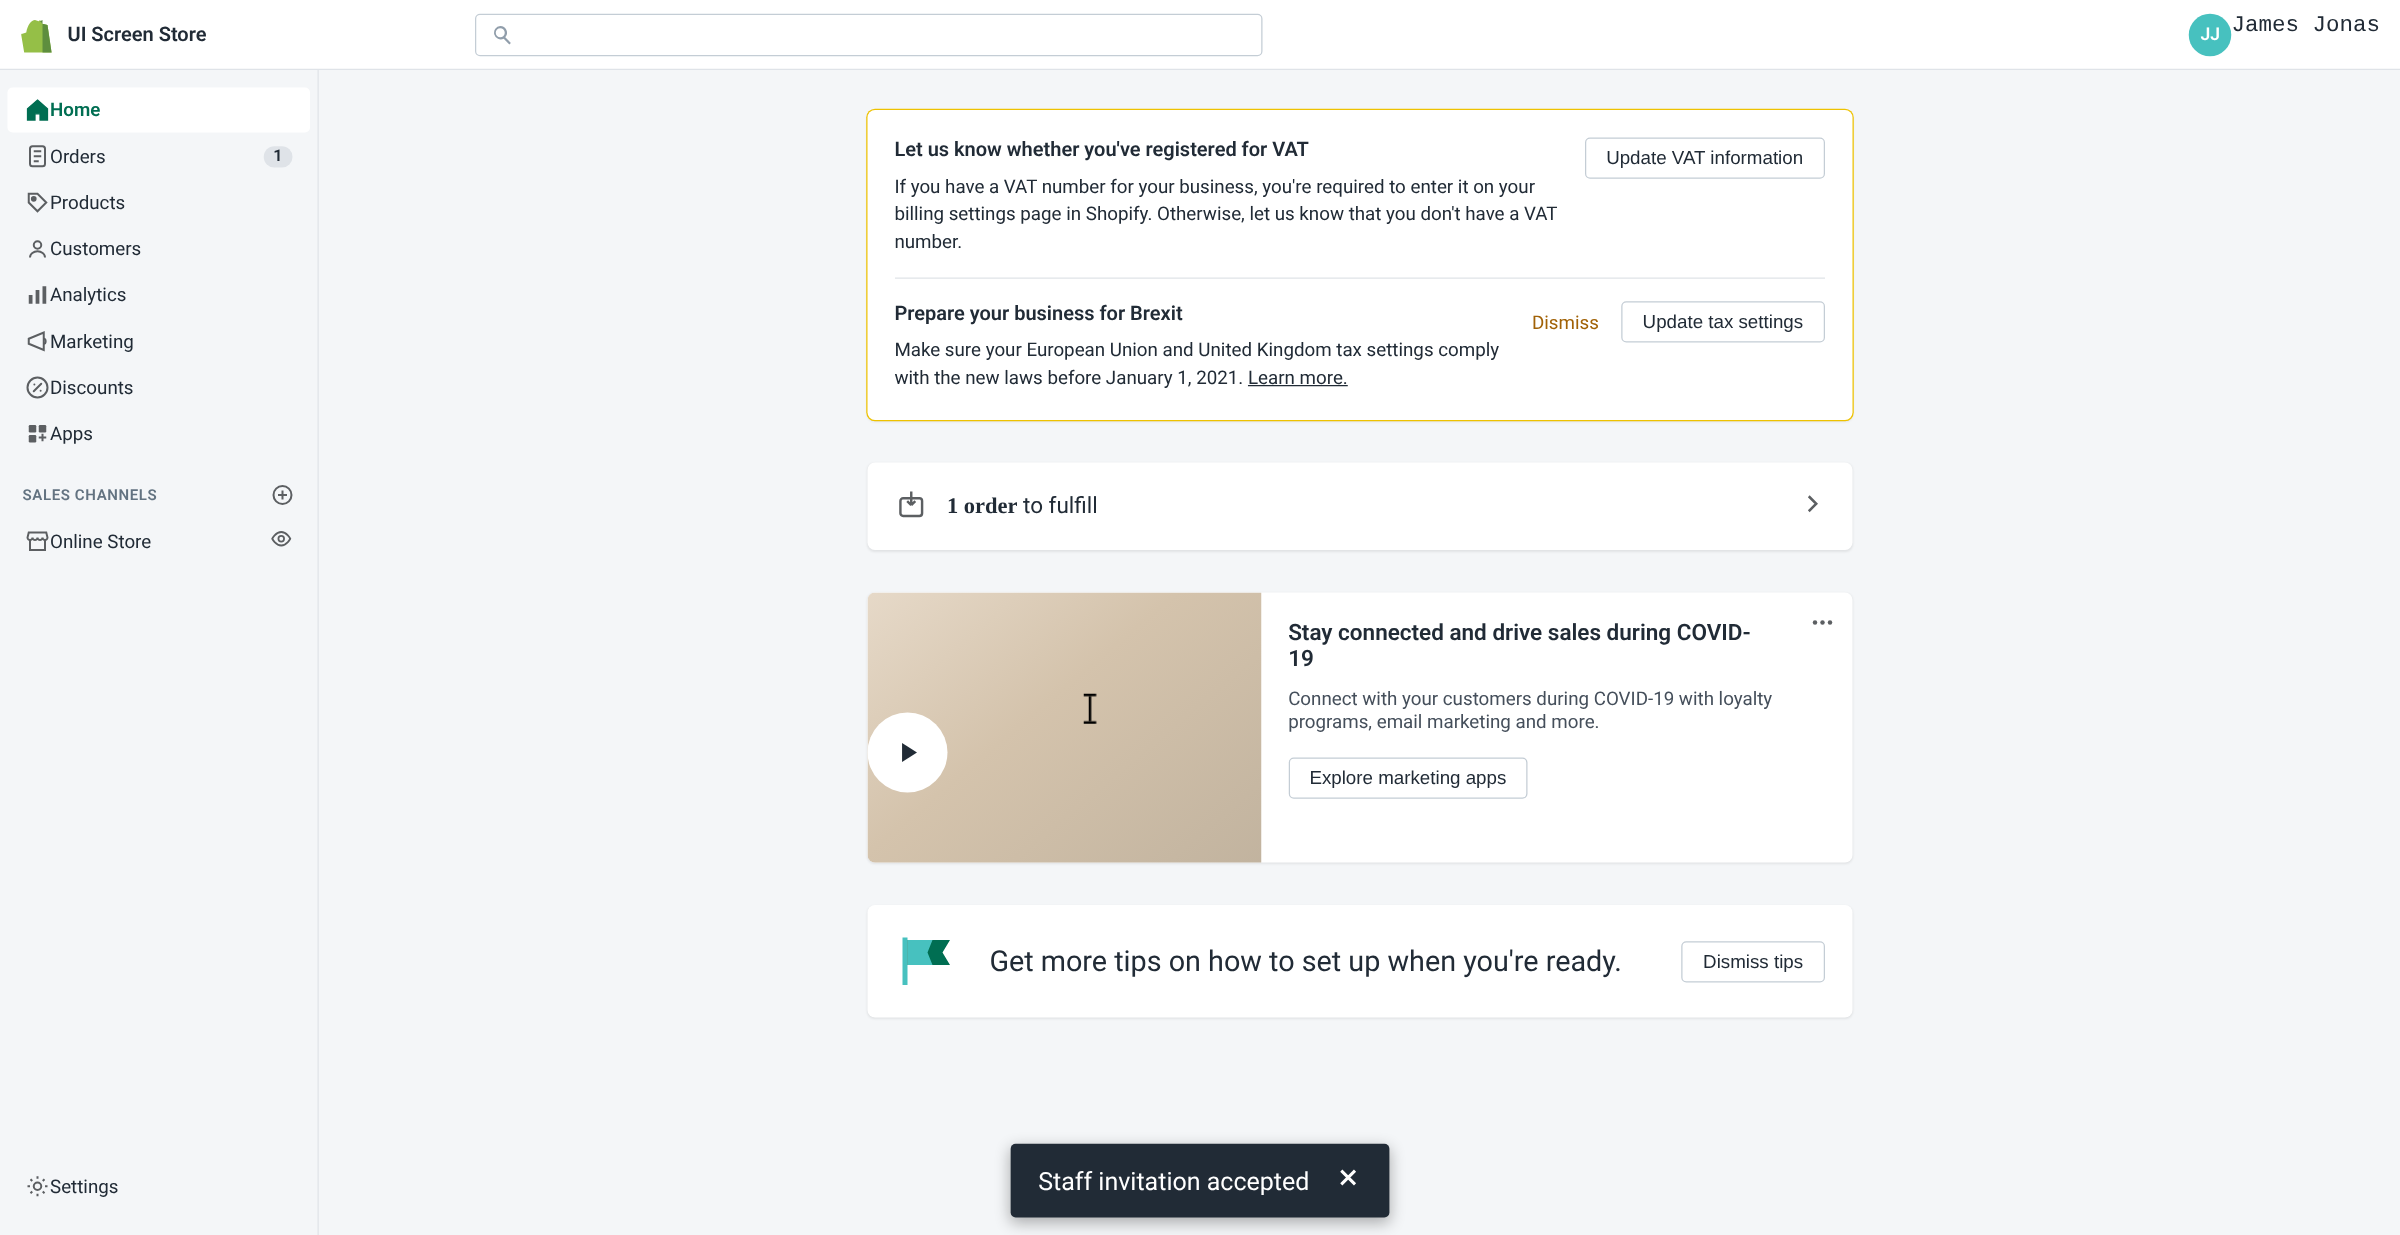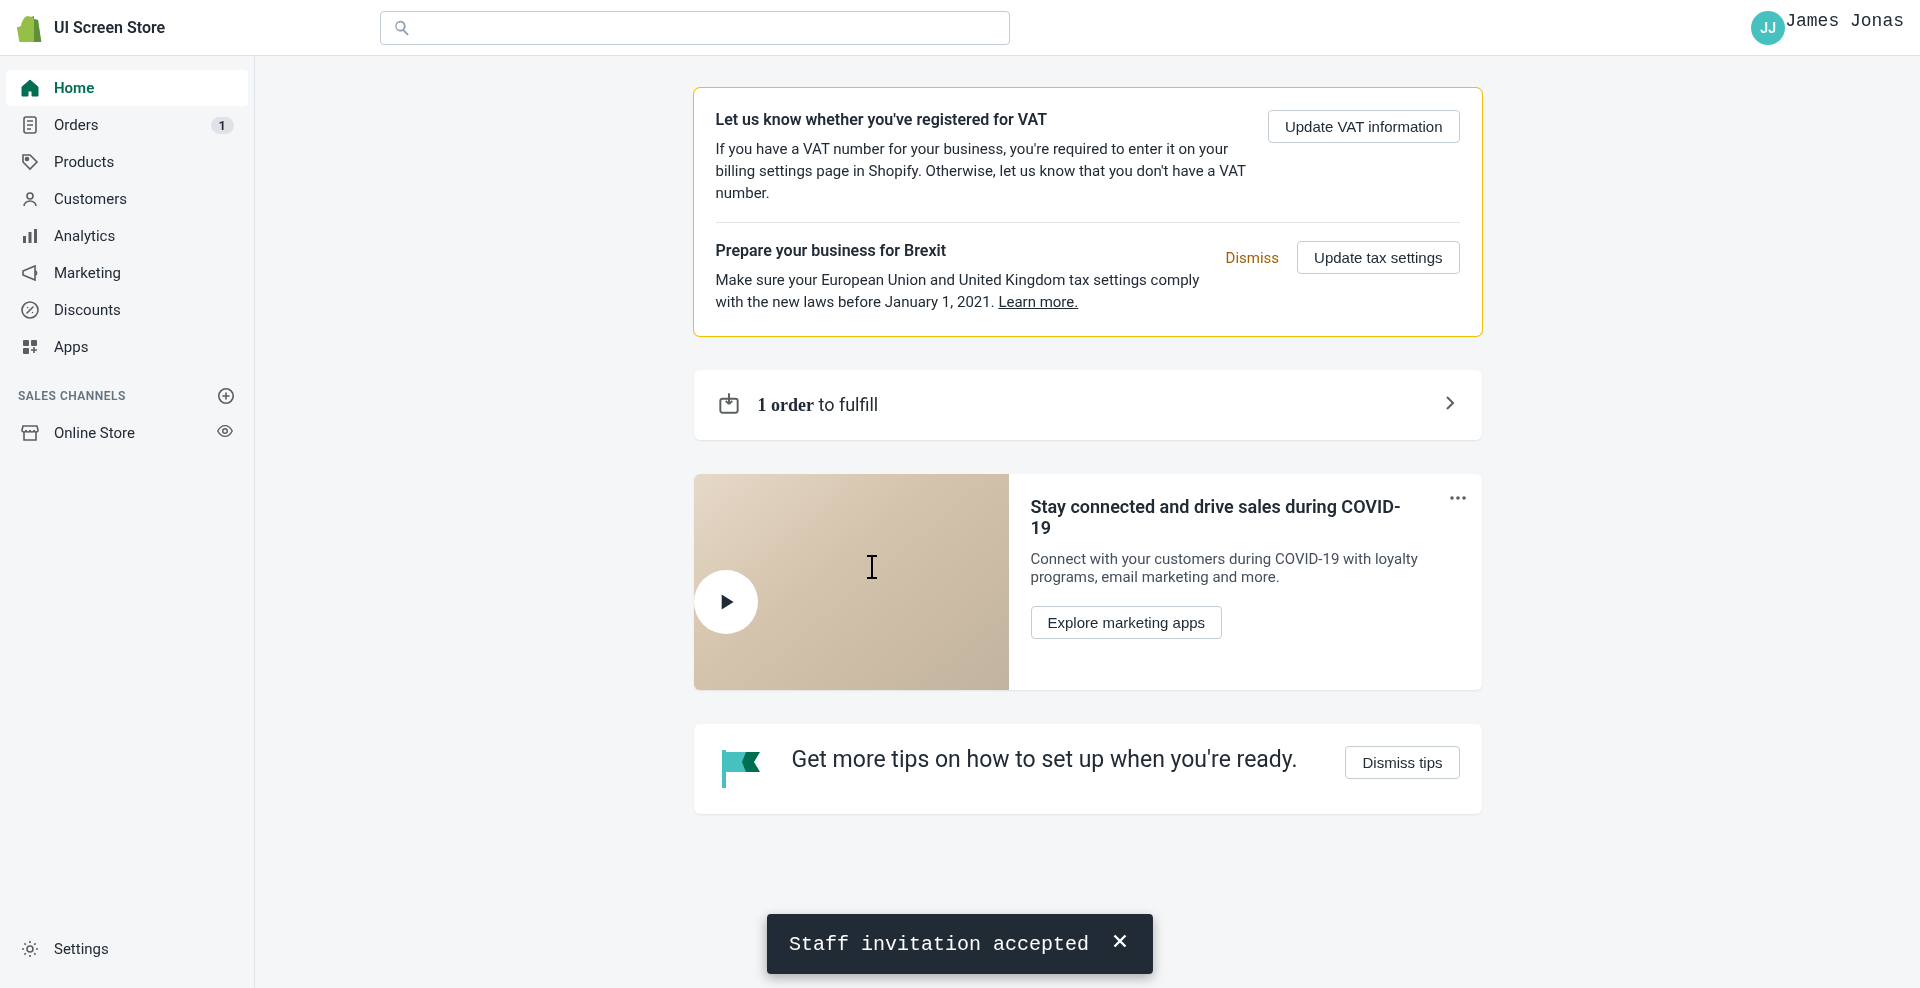--- a/index.html
+++ b/index.html
@@ -92,21 +92,20 @@
       width: 255px;
       background: #f4f6f8;
       border-right: 1px solid #dfe3e8;
       padding: 14px 6px;
       display: flex;
       flex-direction: column;
     }
     .nav-item {
       display: flex;
       align-items: center;
-      gap: 14px;
       padding: 8px 14px;
       border-radius: 4px;
       cursor: pointer;
       font-size: 15px;
       color: #212b36;
       margin-bottom: 1px;
     }
     .nav-item.active {
       background: #fff;
       font-weight: 600;
@@ -280,20 +279,21 @@
       position: absolute;
       top: 14px;
       right: 14px;
       cursor: pointer;
     }
 
     
     .tips-card {
       padding: 22px;
       display: flex;
+      align-items: center;
       gap: 20px;
     }
     .flag-icon { width: 56px; height: 46px; flex-shrink: 0; }
     .tips-title {
       font-size: 23px;
       font-weight: 400;
       flex: 1;
     }
 
     
@@ -304,21 +304,20 @@
       transform: translateX(-50%);
       background: #212b36;
       color: #fff;
       padding: 16px 22px;
       border-radius: 4px;
       font-size: 20px;
       display: flex;
       align-items: center;
       gap: 20px;
       box-shadow: 0 4px 12px rgba(0,0,0,.3);
-      font-family: Liberation Mono, monospace;
     }
     .toast-close { cursor: pointer; }
 
     
     .text-cursor {
       position: fixed;
       width: 2px;
       height: 20px;
       background: #000;
       left: 871px;

